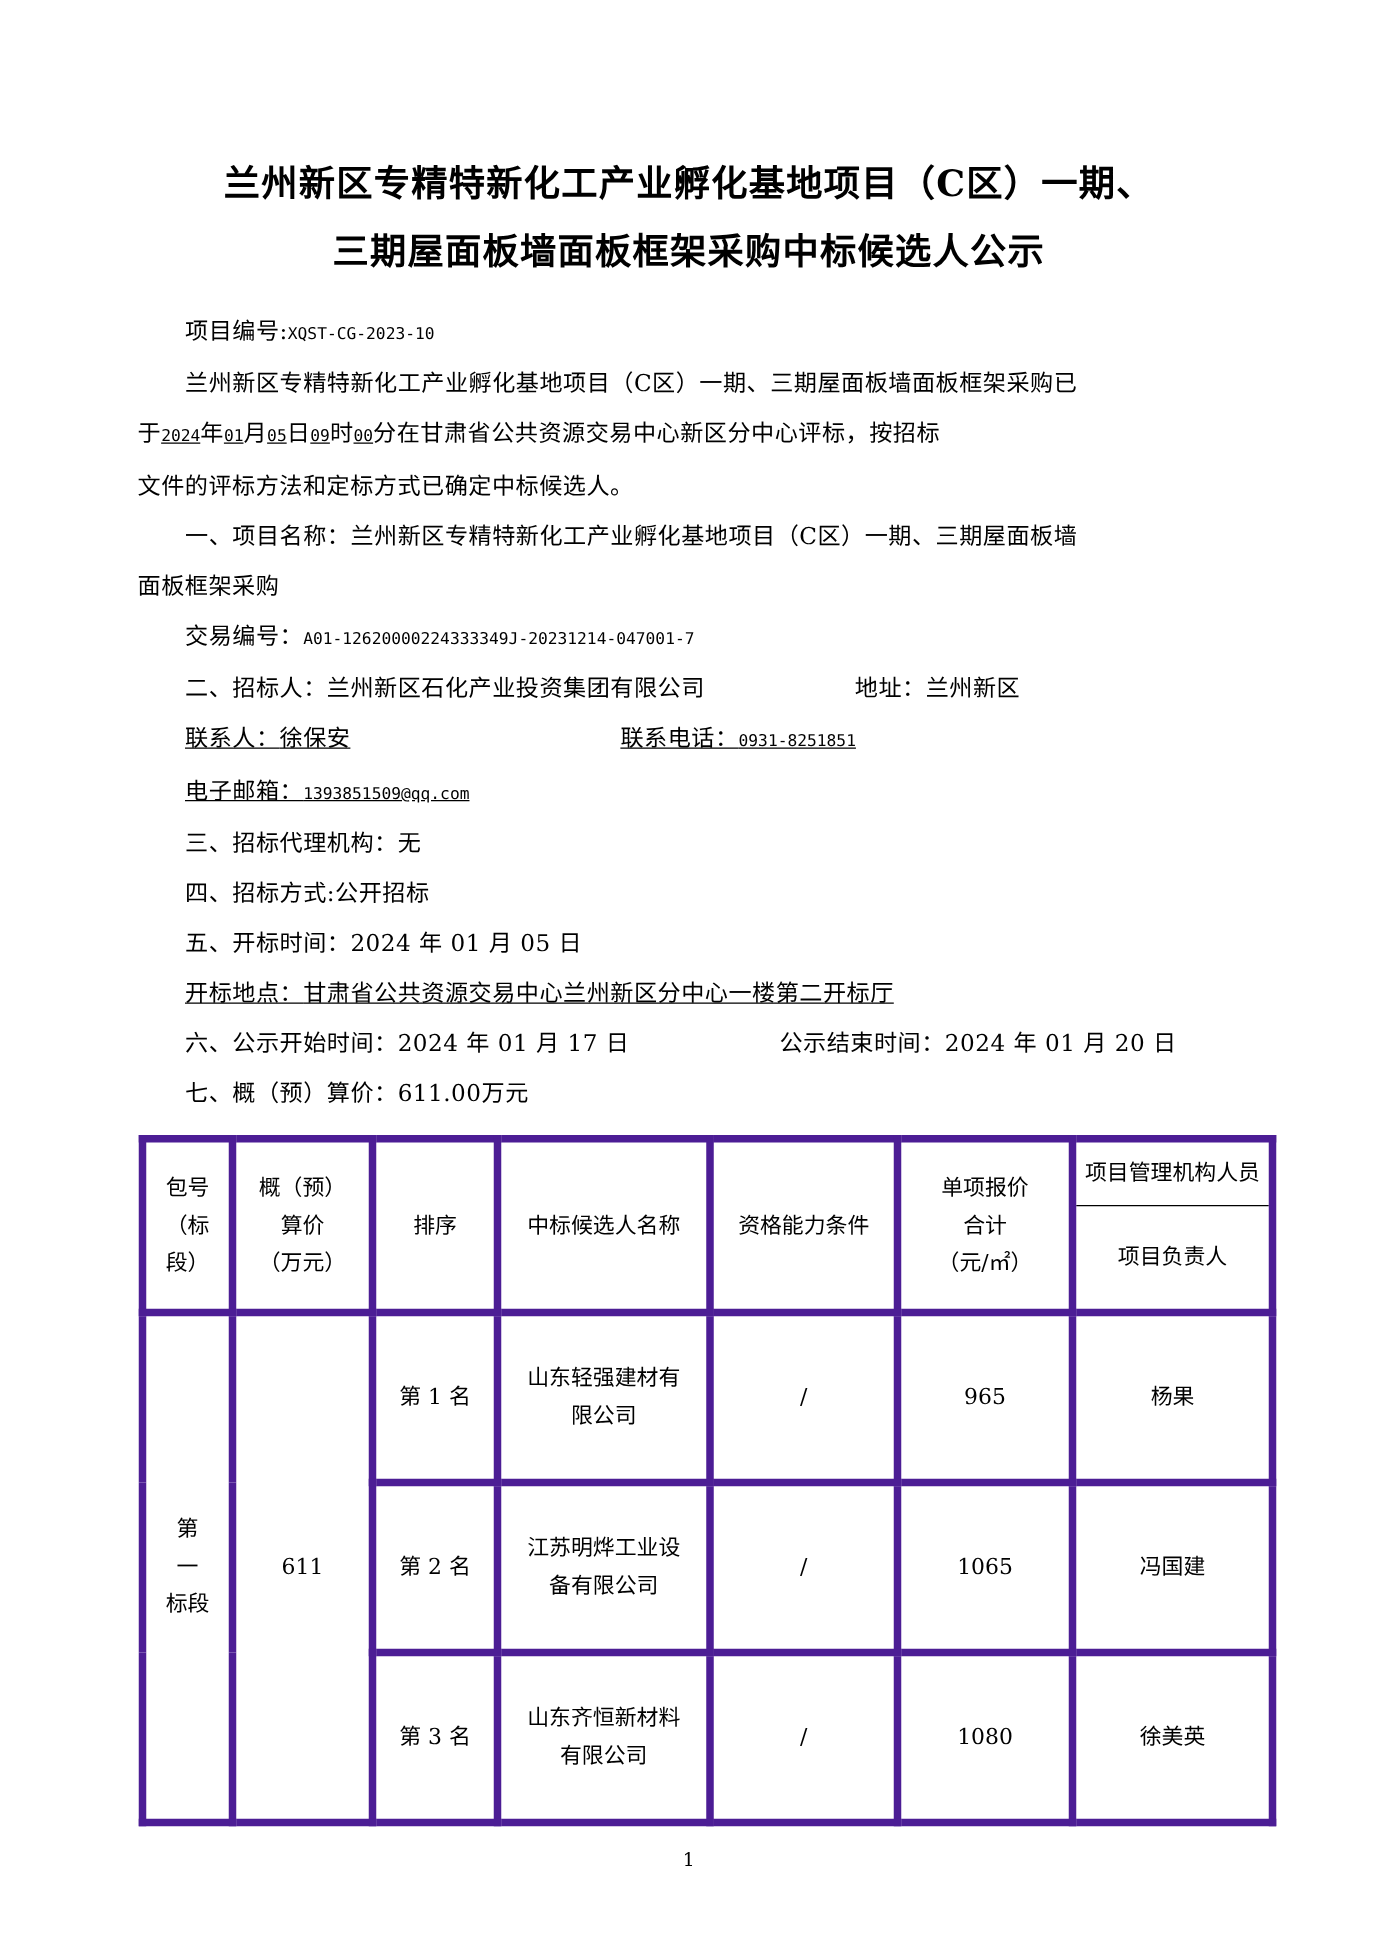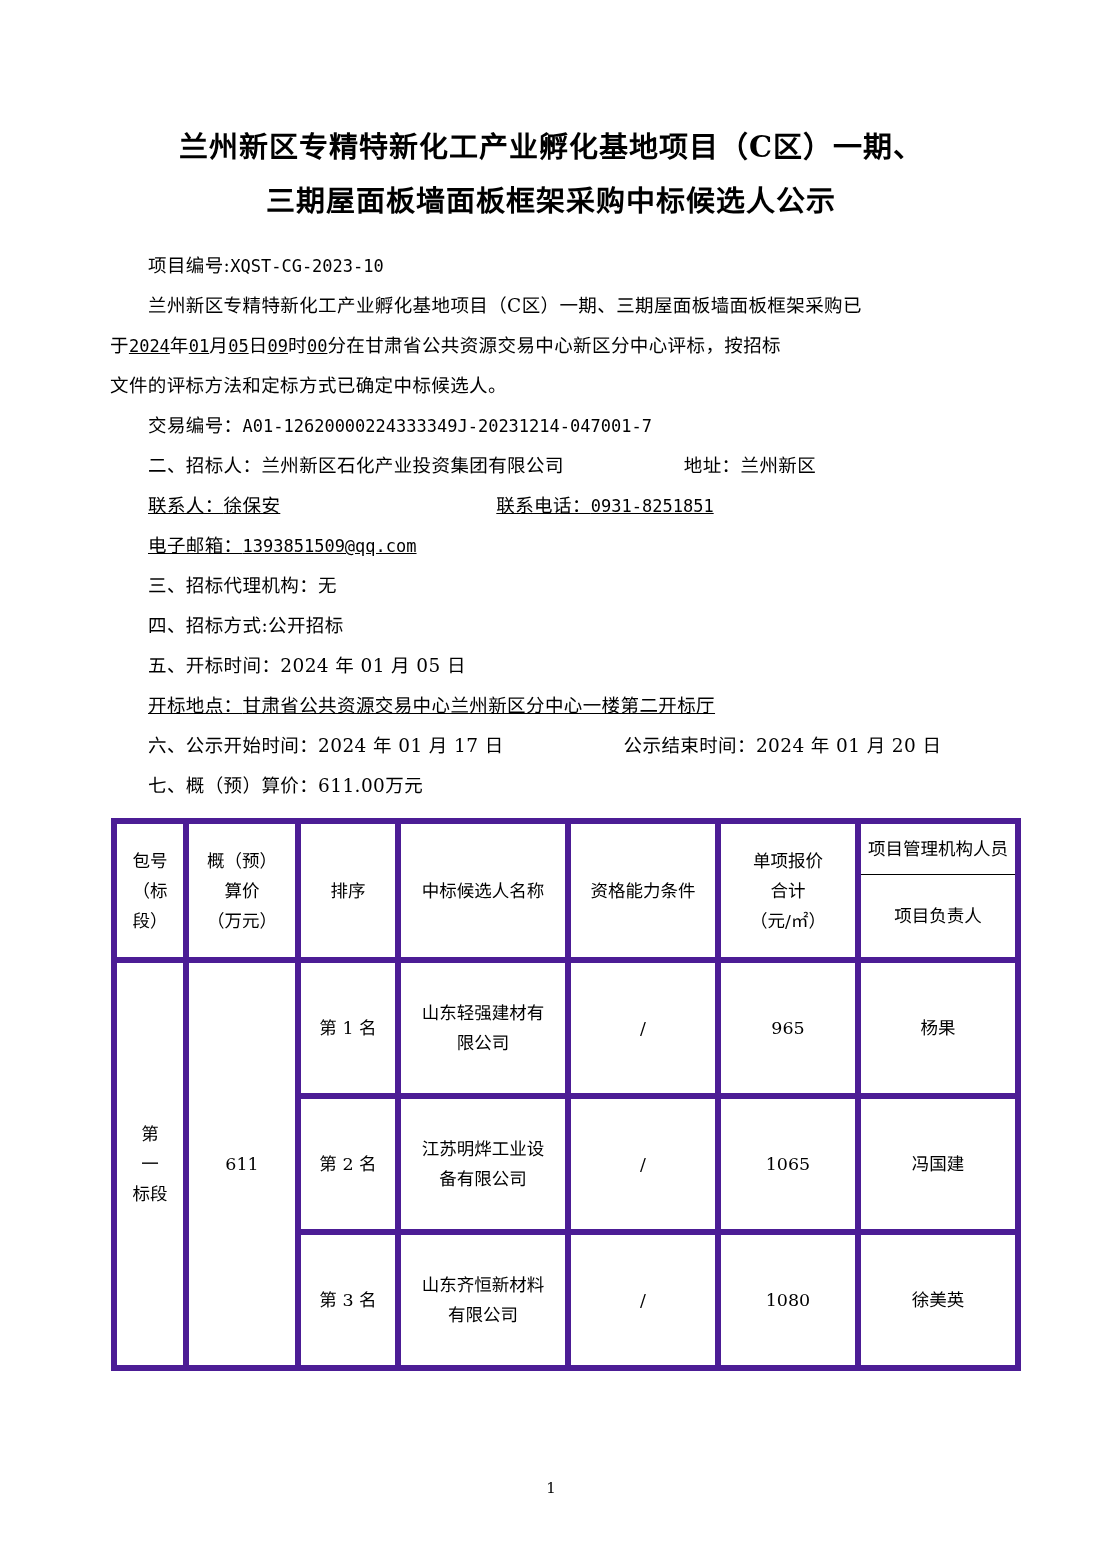--- a/index.html
+++ b/index.html
@@ -42,21 +42,21 @@
   }
   .indent1 { text-indent: 38px; }
   .indent2 { padding-left: 38px; text-decoration: underline; }
   .u {
     text-decoration: underline;
   }
   .sp-wide { display: inline-block; width: 120px; }
   .sp-mid  { display: inline-block; width: 96px; }
   .mono {
     font-family: "DejaVu Sans Mono", "Liberation Mono", monospace;
-    font-size: 17px;
+    font-size: 13px;
     letter-spacing: 0;
   }
   table.bidders {
     border-collapse: collapse;
     width: 880px;
     margin: 12px 0 0 1px;
     table-layout: fixed;
   }
   table.bidders td, table.bidders th {
     border: 6px solid #4c1d95;
@@ -116,20 +116,24 @@
   <p class="para indent1">
     <span>兰州新区专精特新化工产业孵化基地项目（C区）一期、三期屋面板墙面板框架采购已</span>
   </p>
 
   <p class="para">
     <span>于</span><span class="u mono">2024</span><span>年</span><span class="u mono">01</span><span>月</span><span class="u mono">05</span><span>日</span><span class="u mono">09</span><span>时</span><span class="u mono">00</span><span>分在甘肃省公共资源交易中心新区分中心评标，按招标</span>
   </p>
 
   <p class="para">文件的评标方法和定标方式已确定中标候选人。</p>
 
+  <p class="para indent1">
+    <span>一、项目名称：</span><span>兰州新区专精特新化工产业孵化基地项目（C区）一期、三期屋面板墙</span>
+  </p>
+  <p class="para">面板框架采购</p>
 
   <p class="para indent1">
     <span>交易编号：</span><span class="mono">A01-12620000224333349J-20231214-047001-7</span>
   </p>
 
   <p class="para indent1">
     <span>二、招标人：</span><span>兰州新区石化产业投资集团有限公司</span><span class="sp-wide"></span><span>地址：</span><span>兰州新区</span>
   </p>
 
   <p class="para indent2">

